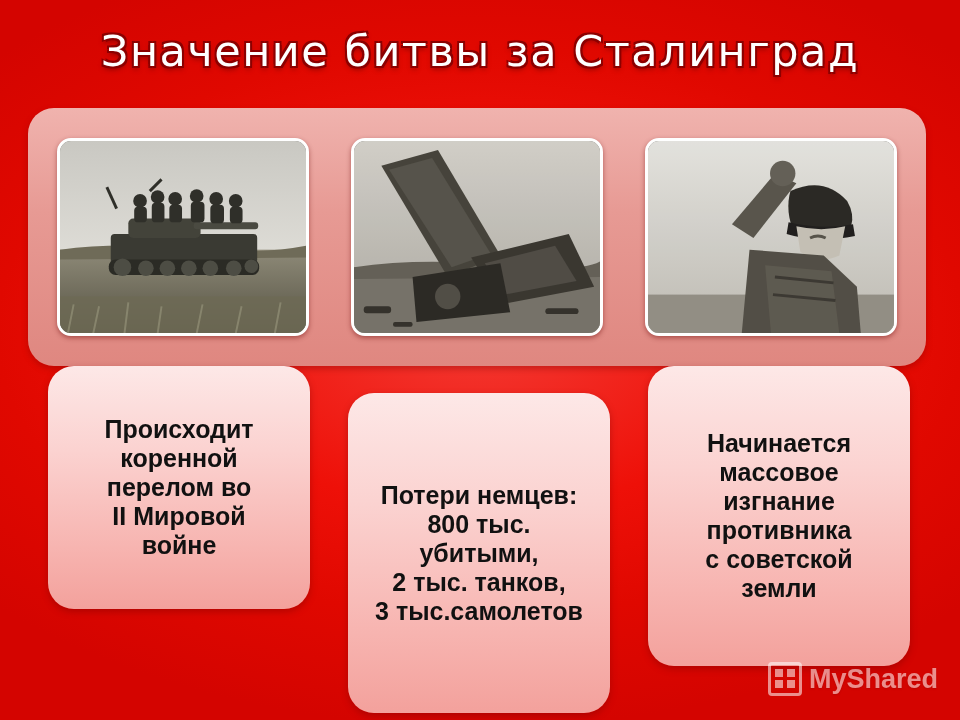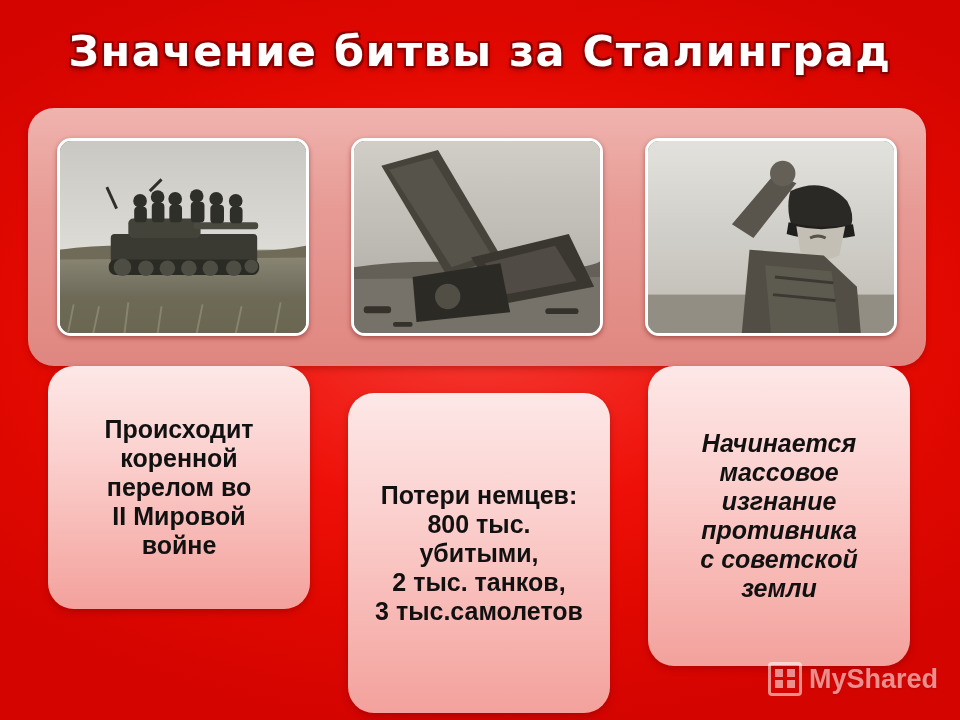--- a/index.html
+++ b/index.html
@@ -23,21 +23,21 @@
   }
 
   
   #title {
     position: absolute;
     top: 26px;
     left: 0;
     width: 960px;
     text-align: center;
     font-size: 43px;
-    font-weight: bold;
+    font-weight: normal;
     letter-spacing: 1.5px;
     color: #ffffff;
     text-shadow:
       -2px -2px 0 #8c0000,
       2px -2px 0 #8c0000,
       -2px 2px 0 #8c0000,
       2px 2px 0 #8c0000,
       0 3px 5px rgba(80,0,0,0.6);
     white-space: nowrap;
     font-family: "DejaVu Sans", sans-serif;
@@ -102,21 +102,21 @@
     text-align: center;
     font-size: 25px;
     font-weight: bold;
     line-height: 1.16;
     color: #111111;
     white-space: pre-line;
     font-family: "Liberation Sans", sans-serif;
   }
   .card.c1 { height: 243px; }
   .card.c2 { height: 320px; margin-top: 27px; }
-  .card.c3 { height: 300px; align-self: flex-start; font-style: italic; }
+  .card.c3 { height: 300px; align-self: flex-start; }
 
   
   #watermark {
     position: absolute;
     right: 22px;
     bottom: 24px;
     display: flex;
     align-items: center;
     gap: 7px;
     opacity: 0.55;

